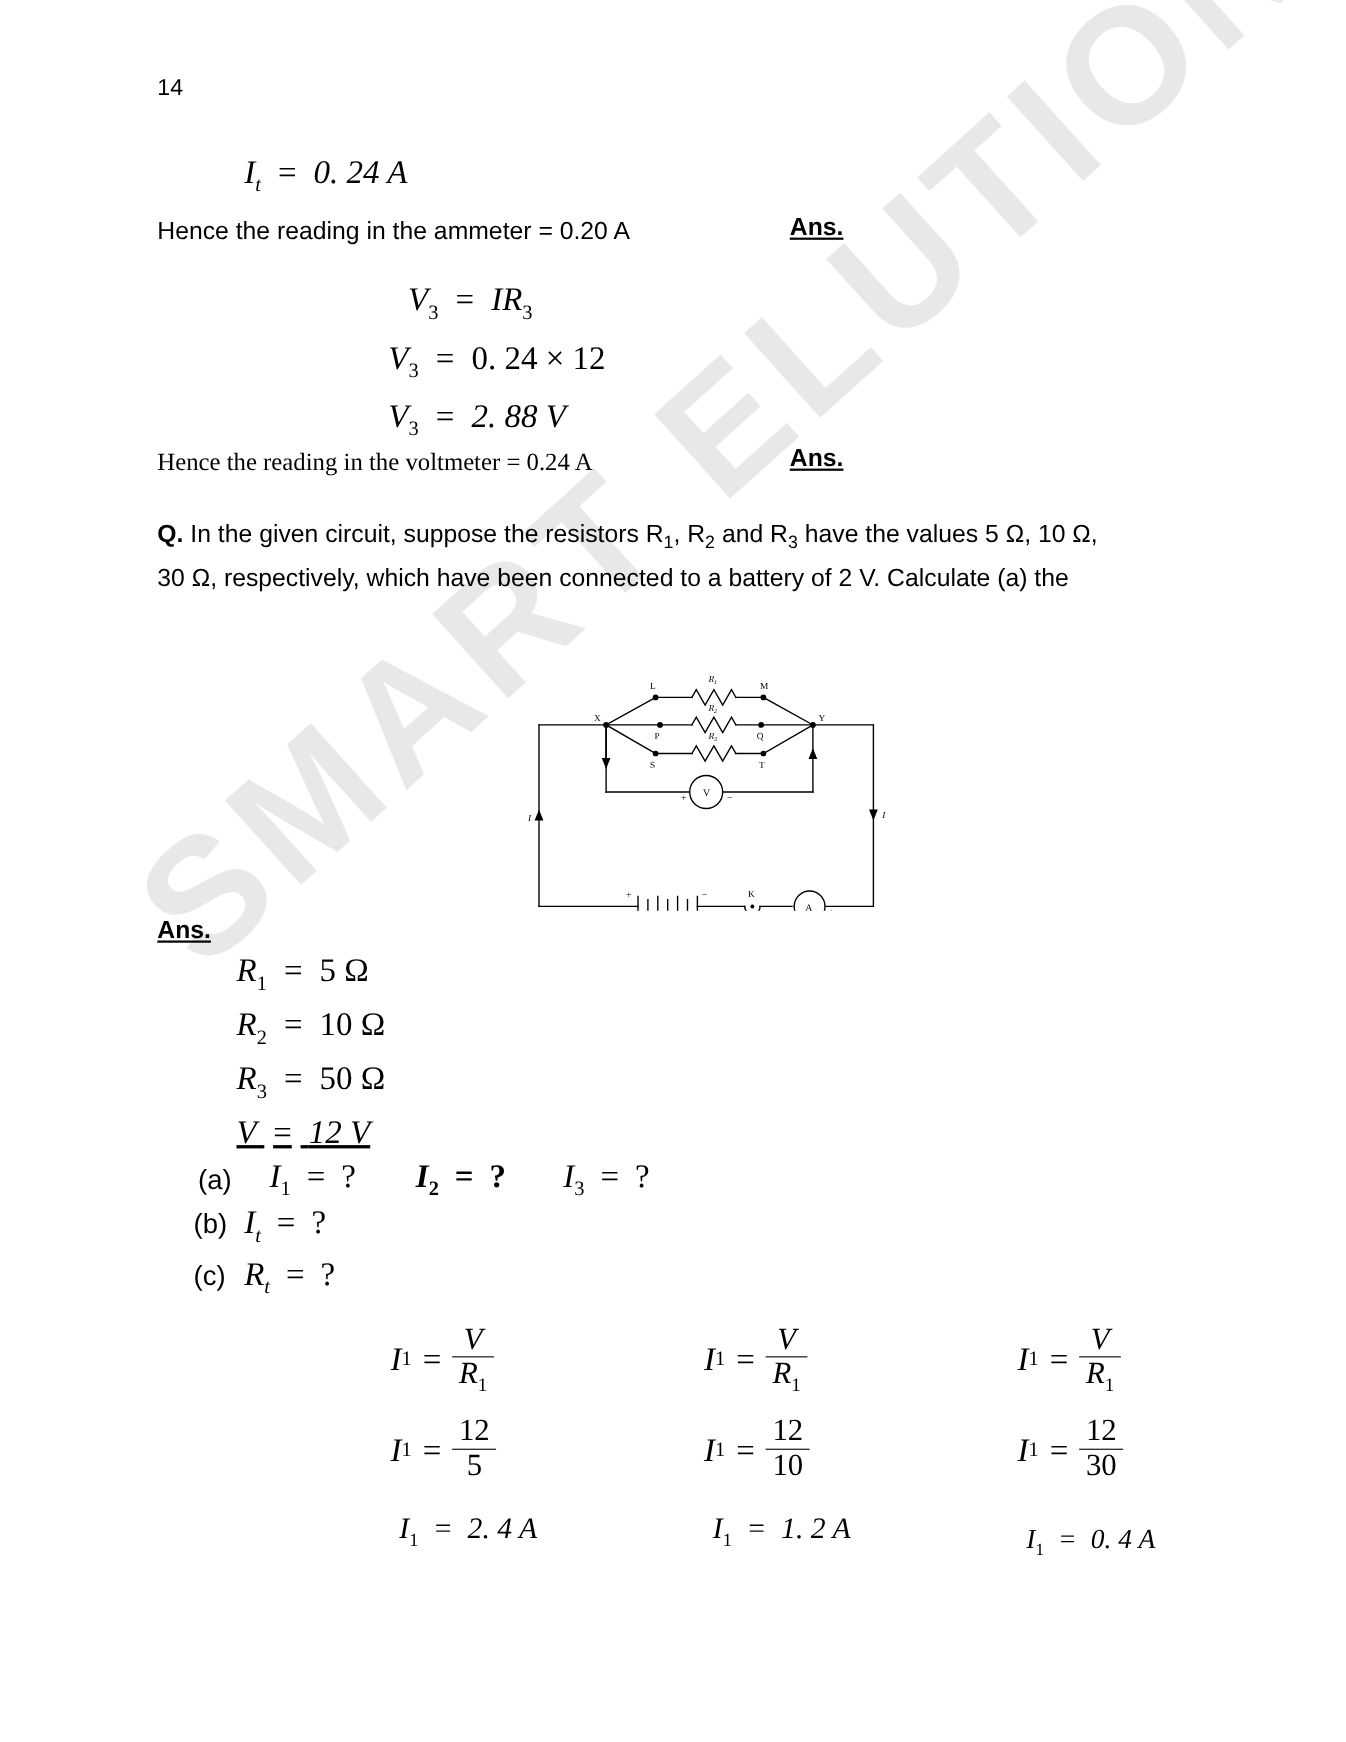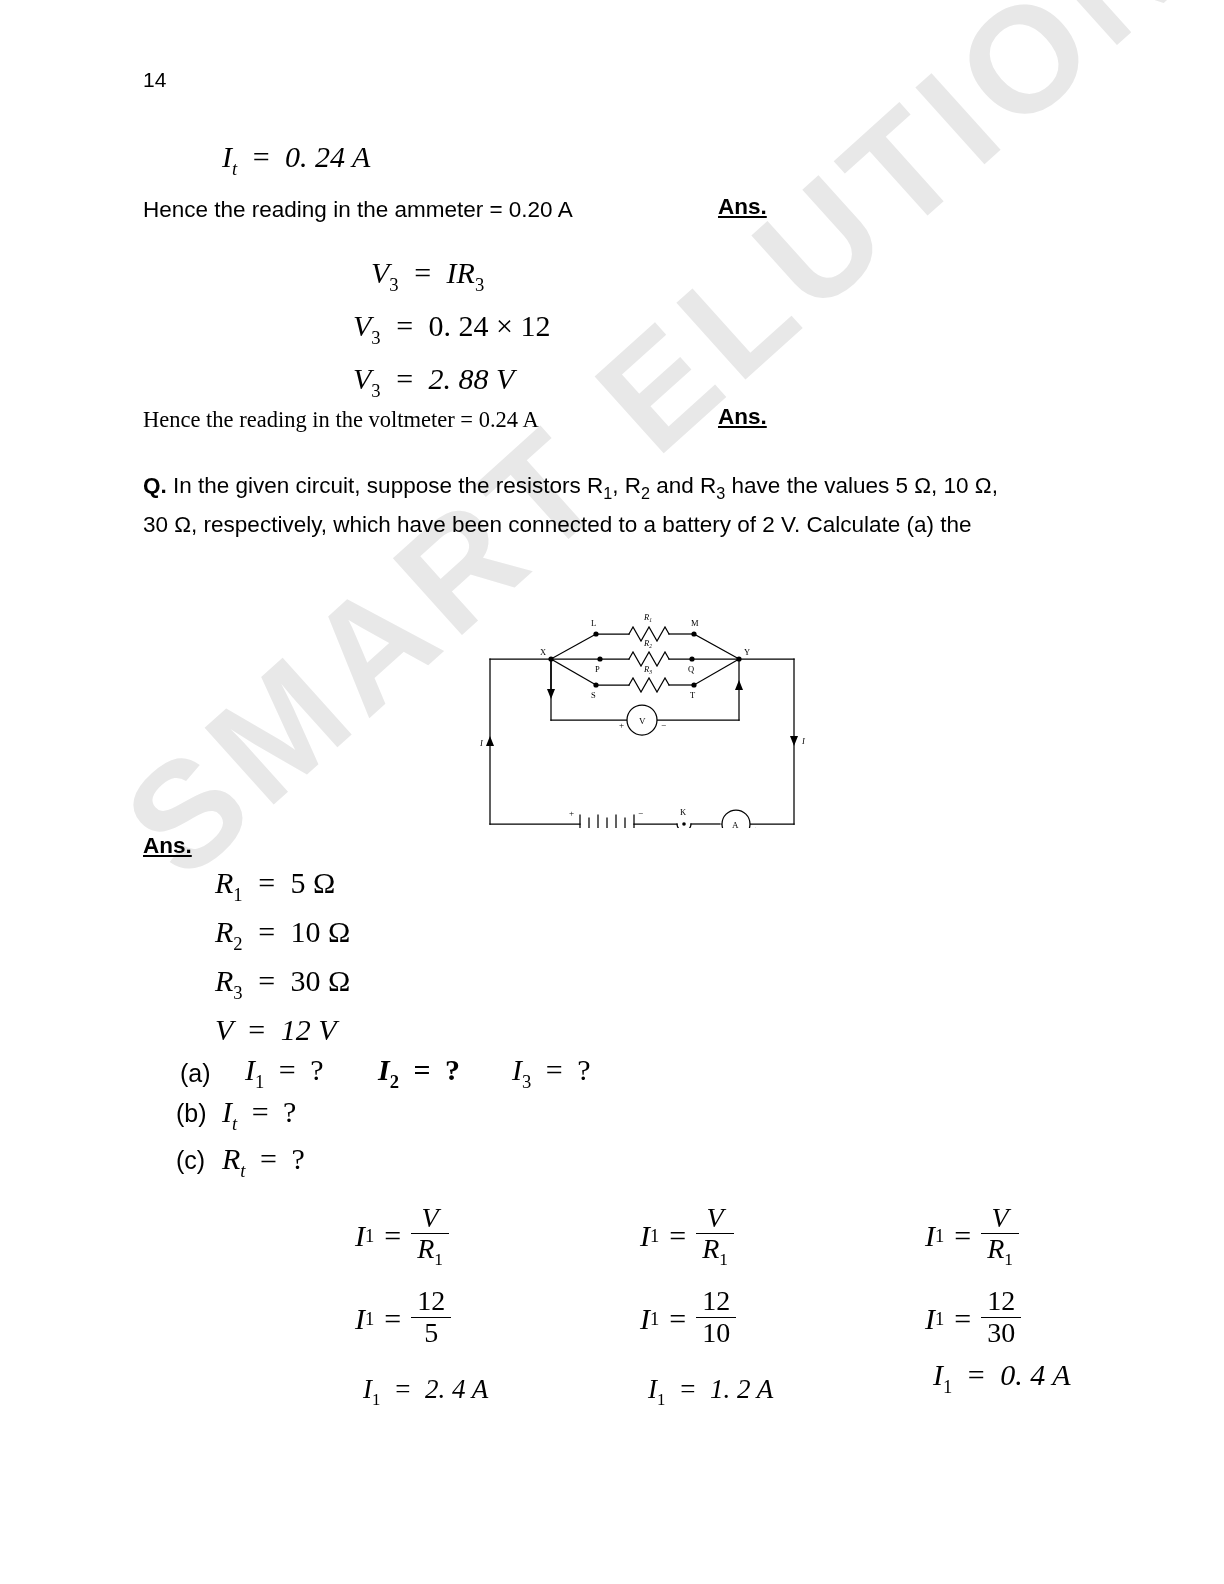--- a/index.html
+++ b/index.html
@@ -280,23 +280,23 @@
     <span class="up">5 Ω</span>
   </div>
   <div class="abs math" style="left:215px; top:915px;">
     <span>R</span><sub class="sn">2</sub>
     <span class="up" style="padding:0 8px">=</span>
     <span class="up">10 Ω</span>
   </div>
   <div class="abs math" style="left:215px; top:964px;">
     <span>R</span><sub class="sn">3</sub>
     <span class="up" style="padding:0 8px">=</span>
-    <span class="up">30 Ω</span>
-  </div>
-  <div class="abs math" style="left:215px; top:1013px;">
+    <span class="up">50 Ω</span>
+  </div>
+  <div class="abs math" style="left:215px; top:1013px;text-decoration:underline;">
     <span>V</span>
     <span class="up" style="padding:0 8px">=</span>
     <span>12 V</span>
   </div>
 
   <div class="abs prose" style="left:180px; top:1058px; font-size:25px;">(a)</div>
   <div class="abs math" style="left:245px; top:1053px;">
     <span>I</span><sub class="sn">1</sub>
     <span class="up" style="padding:0 7px">=</span>
     <span class="up">?</span>
@@ -390,20 +390,20 @@
     </div>
     <div class="eqrow math" style="margin-top:22px">
       <span class="lhs">I</span>
         <sub class="sn">1</sub>
       <span class="eq">=</span>
       <span class="frac" style="font-size:28px">
         <span class="num numn">12</span>
         <span class="den denn">30</span>
       </span>
     </div>
-    <div class="math" style="margin-top:8px; margin-left:8px; font-size:30px">
+    <div class="math" style="margin-top:36px; margin-left:8px; font-size:25px">
       <span>I</span><sub class="sn">1</sub>
       <span class="up" style="padding:0 8px">=</span>
       <span>0. 4 A</span>
     </div>
   </div>
 
 </div>
 
 </body></html>

